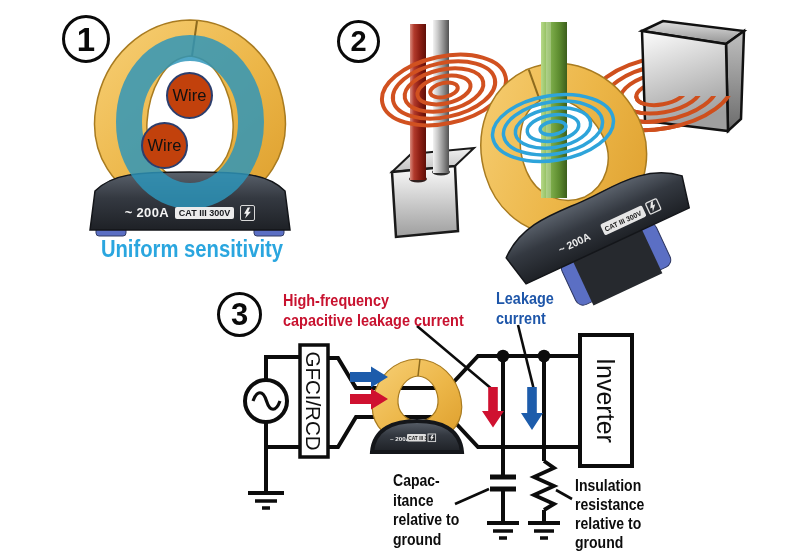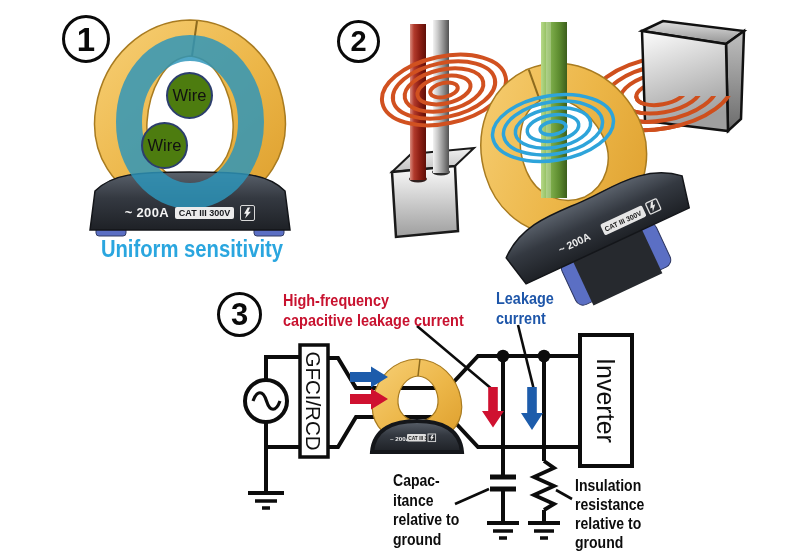--- a/index.html
+++ b/index.html
@@ -6,21 +6,21 @@
   .stage{position:relative;width:800px;height:560px;background:#fff;overflow:hidden;
          font-family:"Liberation Sans","DejaVu Sans",sans-serif;}
   .stage svg.art{position:absolute;left:0;top:0;width:800px;height:560px;}
   .num-badge{position:absolute;border:3px solid #0a0a0a;border-radius:50%;
              display:flex;align-items:center;justify-content:center;
              font-weight:bold;color:#0a0a0a;background:#fff;box-sizing:border-box;line-height:1;}
   .badge-1{left:62px;top:15px;width:48px;height:48px;font-size:33px;border-width:3.5px;}
   .badge-2{left:337px;top:20px;width:43px;height:43px;font-size:29px;}
   .badge-3{left:217px;top:292px;width:45px;height:45px;font-size:31px;}
   .wire-chip{position:absolute;width:47px;height:47px;border-radius:50%;
-             background:#4d7c0f;border:2.5px solid #2c3e6d;box-sizing:border-box;
+             background:#c2410c;border:2.5px solid #2c3e6d;box-sizing:border-box;
              display:flex;align-items:center;justify-content:center;
              font-size:16.5px;color:#111;}
   .wire-1{left:166px;top:72px;}
   .wire-2{left:141px;top:122px;}
   .meter-row{position:absolute;left:103px;top:202px;width:174px;height:21px;
              display:flex;align-items:center;justify-content:center;gap:6px;}
   .meter-range{font-size:13px;font-weight:bold;color:#f3f3f3;letter-spacing:.3px;}
   .meter-cat{font-size:9px;font-weight:bold;background:#ececec;color:#17191d;
              padding:1px 4px 0;border-radius:2px;line-height:11px;}
   .bolt-box{width:15px;height:16px;border:1.6px solid #d9d9d9;border-radius:2px;

